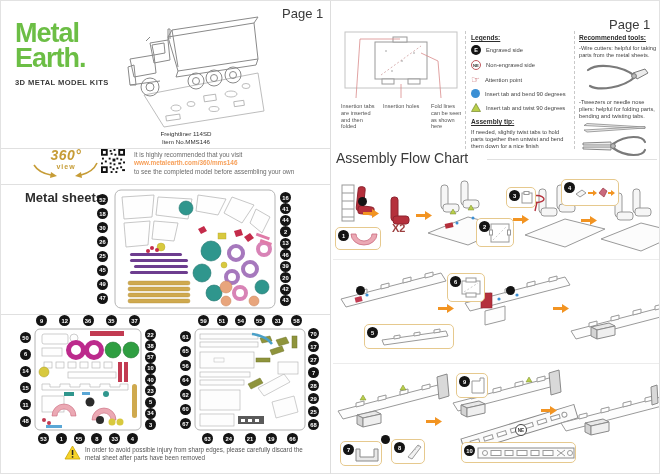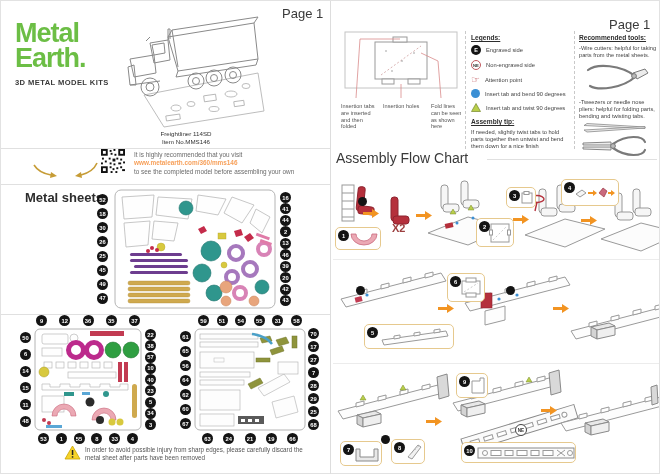--- a/index.html
+++ b/index.html
@@ -89,20 +89,24 @@
     </g>
   </svg>
 
   <div class="caption abs" style="left:118px;top:129px;width:134px">
     <div>Freightliner 114SD</div>
     <div>Item No.MMS146</div>
   </div>
 
   <div class="hline" style="left:0;top:147px;width:329px"></div>
 
+  <div class="b360 abs" style="left:34px;top:149px;width:62px">
+    <div class="num">360°</div>
+    <div class="cap">view</div>
+  </div>
   <svg class="abs" style="left:30px;top:152px" width="70" height="28" viewBox="0 0 70 28">
     <g fill="none" stroke="#c69c36" stroke-width="1.6">
       <path d="M3,12 Q8,20 20,22"></path>
         <path d="M66,10 Q62,19 50,22"></path>
     </g>
     <path d="M20,19 l6,4 l-7,2 z" fill="#c69c36"></path>
       <path d="M50,19 l-6,4 l7,2 z" fill="#c69c36"></path>
   </svg>
 
   <svg class="abs" style="left:100px;top:148px" width="24" height="24" viewBox="0 0 25 25">

